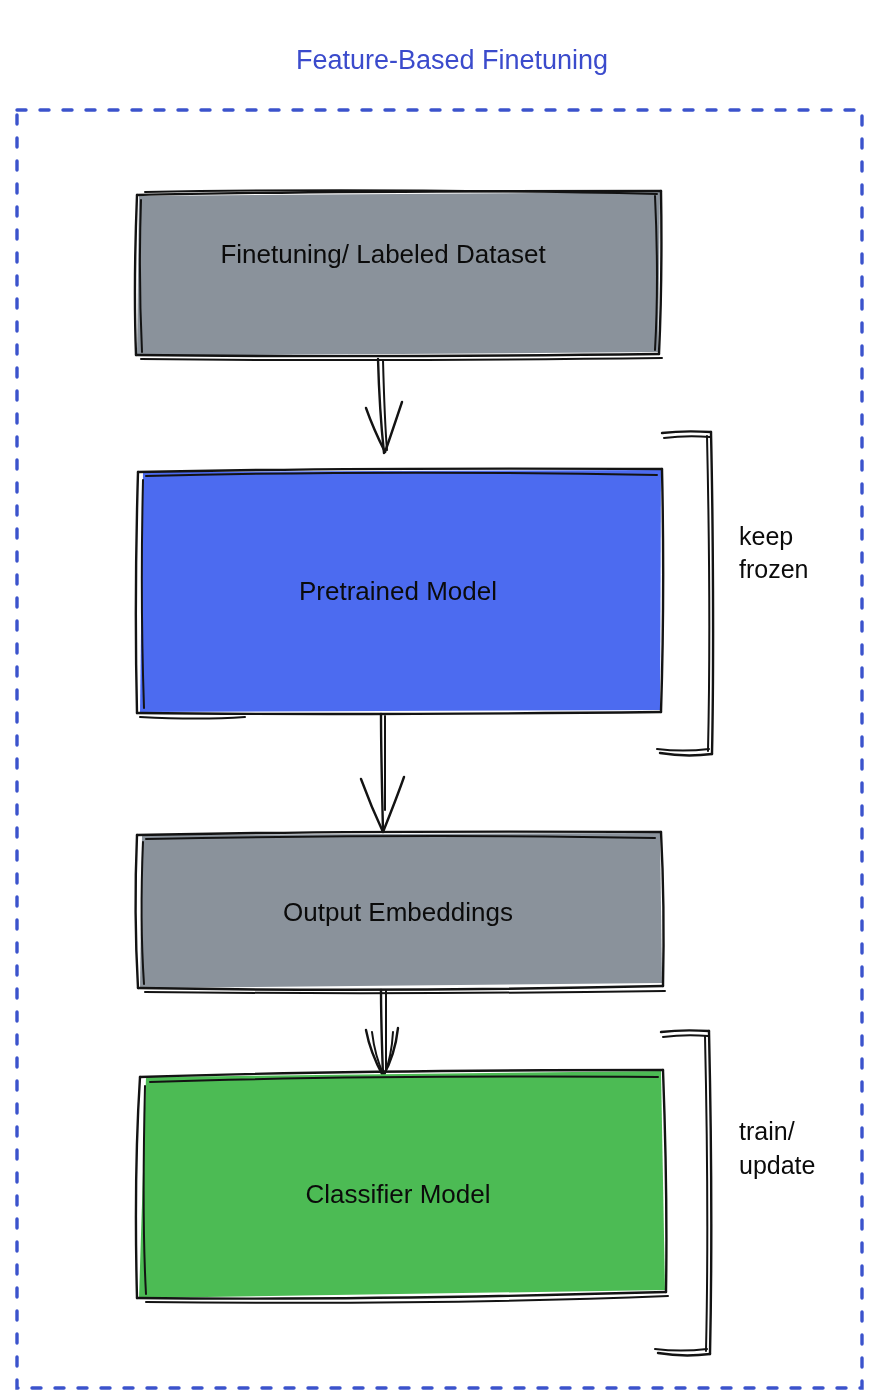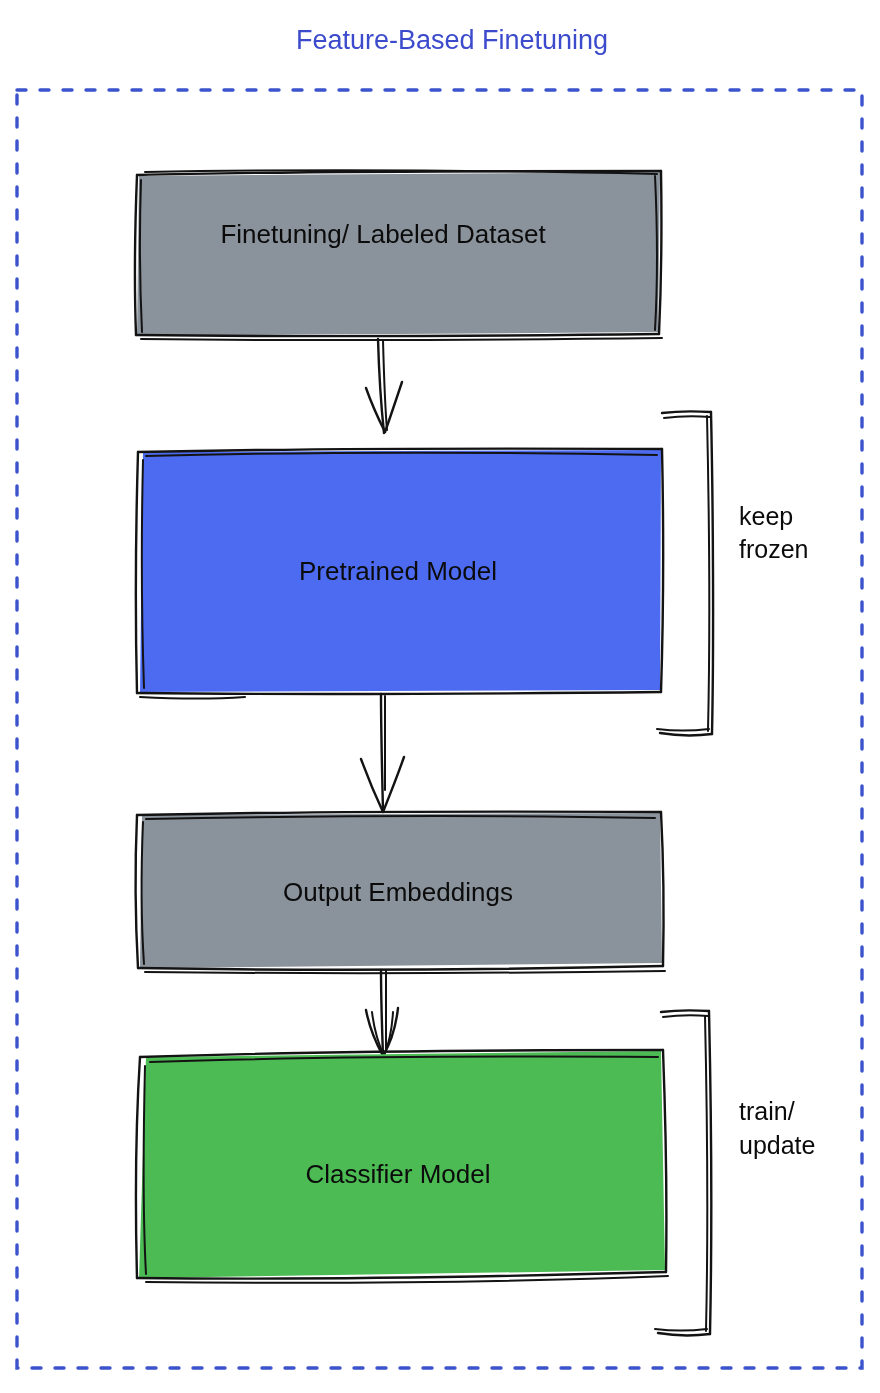--- a/index.html
+++ b/index.html
@@ -12,20 +12,21 @@
     height: 1393px;
     font-family: "Liberation Sans", sans-serif;
     position: relative;
     overflow: hidden;
   }
   #diagram-root {
     position: absolute;
     inset: 0;
     width: 880px;
     height: 1226px;
+    margin-top: 20px;
   }
   .diagram-svg {
     display: block;
     width: 880px;
     height: 1393px;
   }
   text {
     font-family: "Liberation Sans", sans-serif;
     fill: #121212;
   }

